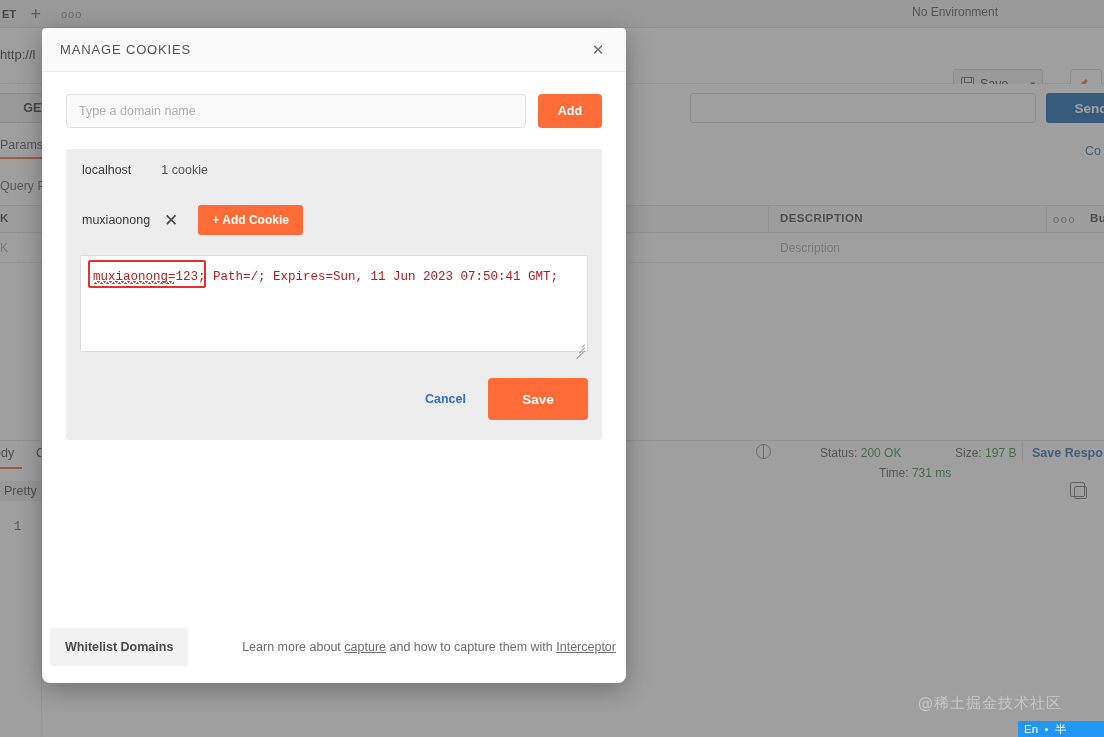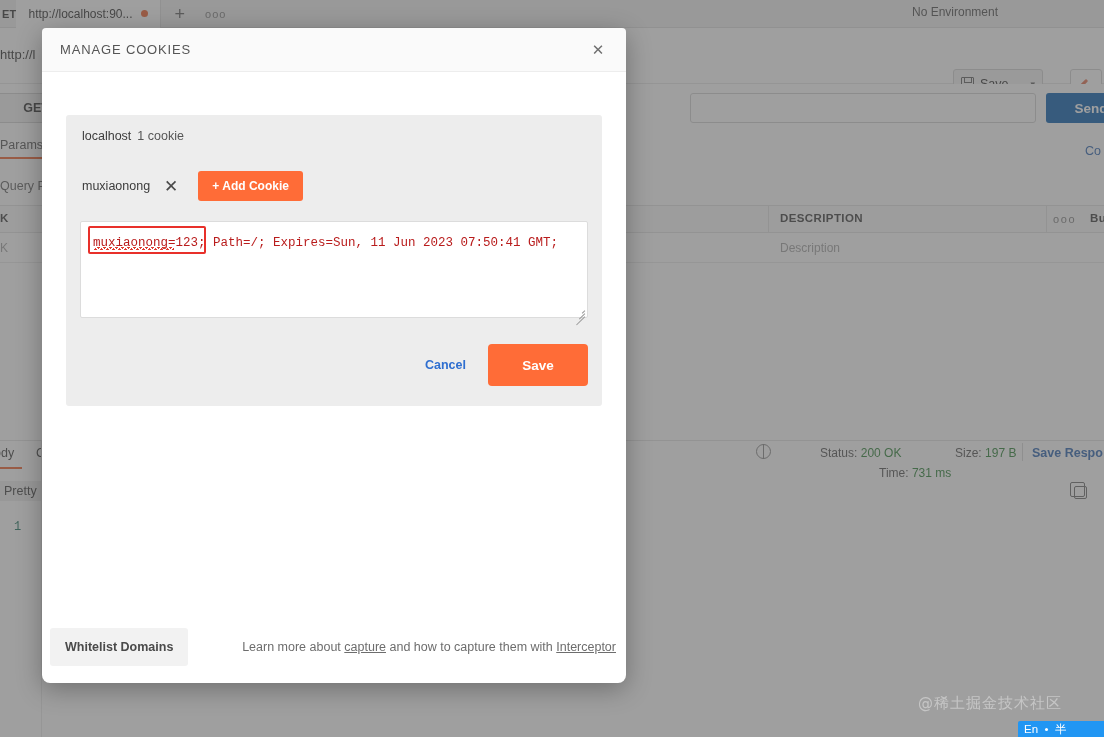--- a/index.html
+++ b/index.html
@@ -205,21 +205,21 @@
   .btn-add {
     width: 64px; height: 34px; background: #ff6c37; color: #fff; border: none;
     border-radius: 4px; font-size: 12.5px; font-weight: 700; cursor: pointer;
     font-family: "Liberation Sans", sans-serif;
   }
 
   .domain-card {
     margin-top: 21px; background: #ededed; border-radius: 3px;
     padding: 14px 14px 18px 14px;
   }
-  .domain-head { display: flex; align-items: baseline; gap: 6px; padding: 0 0 0 2px; }
+  .domain-head { display: flex; align-items: baseline; gap: 30px; padding: 0 0 0 2px; }
   .domain-name { font-size: 12.5px; color: #3c3c3c; }
   .domain-count { font-size: 12.5px; color: #555; }
 
   .cookie-chip-row { display: flex; align-items: center; gap: 0; margin-top: 28px; padding-left: 2px; }
   .chip-name { font-size: 12.5px; color: #3c3c3c; padding-right: 14px; }
   .chip-x { font-size: 17px; color: #4a4a4a; line-height: 1; padding: 0 20px 0 0; cursor: pointer; font-weight: 300;}
   .btn-add-cookie {
     height: 30px; background: #ff6c37; color: #fff; border: none; border-radius: 3px;
     font-size: 12px; font-weight: 700; padding: 0 14px; cursor: pointer;
     font-family: "Liberation Sans", sans-serif;
@@ -299,24 +299,20 @@
 </style>
 </head>
 <body>
 
 <div id="root">
 
   <div class="bg">
 
     <div class="bg-tabbar">
       <span class="bg-tab-method">ET</span>
-      <div class="bg-tab">
-        <span>http://localhost:90...</span>
-        <span class="dot-unsaved"></span>
-      </div>
       <span class="tab-plus">+</span>
       <span class="tab-dots">ooo</span>
       <span class="env-label">No Environment</span>
     </div>
 
     <div class="bg-urlrow">
       <span class="url-text">http://l</span>
       <div class="save-btn">
         <span class="save-ico"></span>
         <span>Save</span>
@@ -385,20 +381,24 @@
 
   <div class="modal">
 
     <div class="modal-header">
       <span class="modal-title">MANAGE COOKIES</span>
       <span class="modal-close">✕</span>
     </div>
 
     <div class="modal-body">
 
+      <div class="domain-row">
+        <input class="domain-input" type="text" placeholder="Type a domain name" style="">
+        <button class="btn-add">Add</button>
+      </div>
 
       <div class="domain-card">
         <div class="domain-head">
           <span class="domain-name">localhost</span>
           <span class="domain-count">1 cookie</span>
         </div>
 
         <div class="cookie-chip-row">
           <span class="chip-name">muxiaonong</span>
           <span class="chip-x">✕</span>

